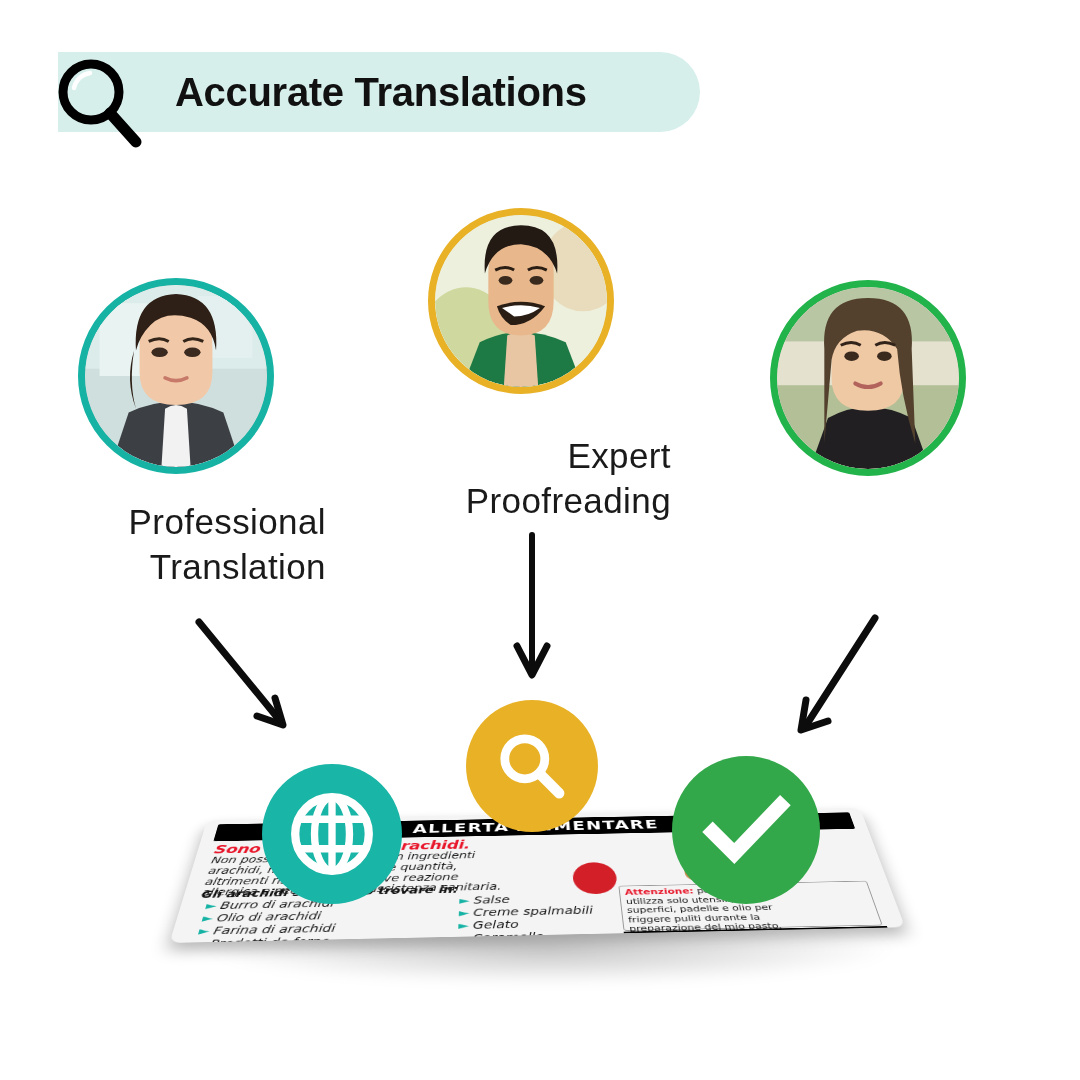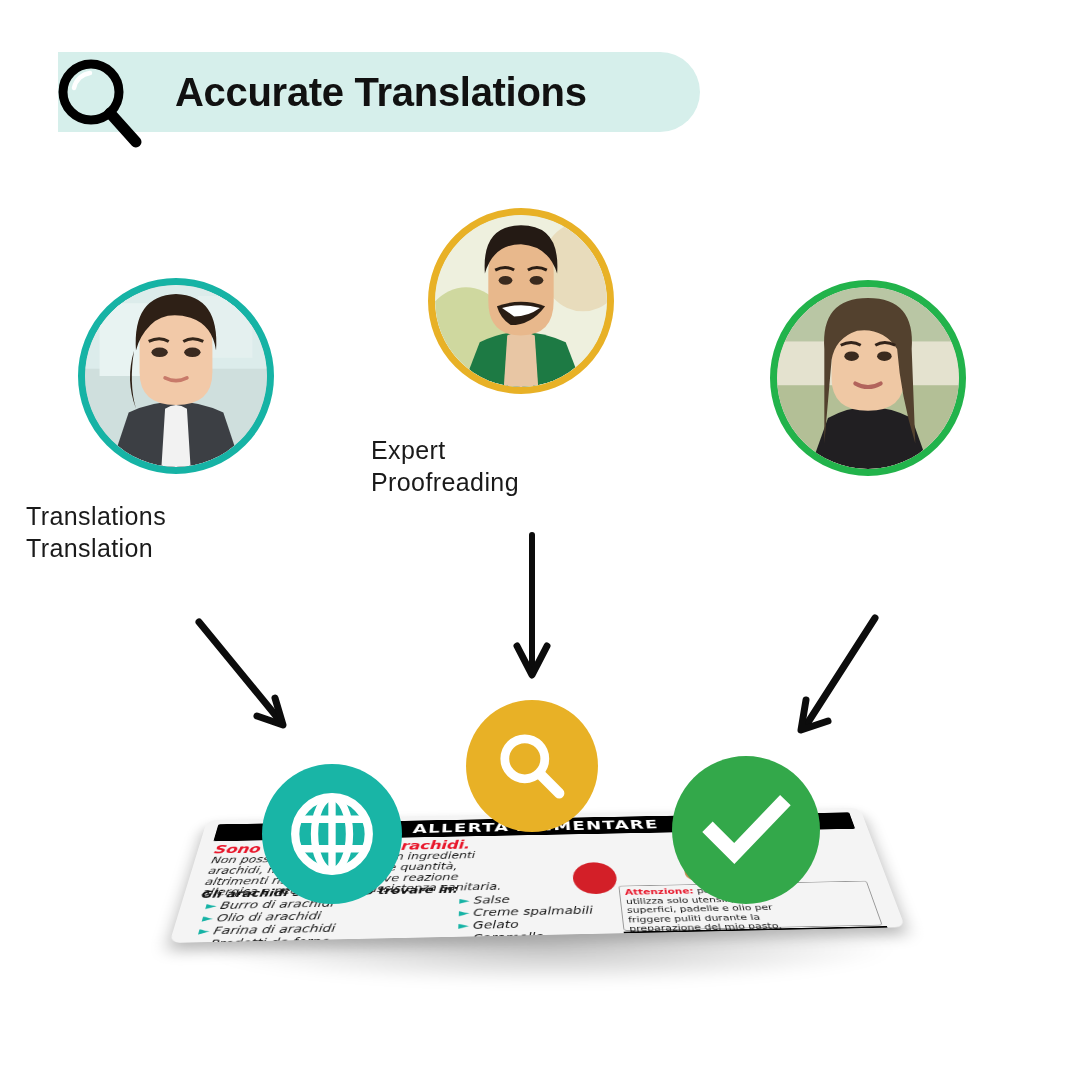--- a/index.html
+++ b/index.html
@@ -42,22 +42,22 @@
     box-sizing:border-box;
     overflow:hidden;
     position:relative;
   }
   .avatar .photo{
     position:absolute; inset:0;
     border-radius:50%;
   }
   .person-label{
     position:absolute;
-    text-align:left;
-    font-size:25px;
+    text-align:right;
+    font-size:35px;
     line-height:1.28;
     color:#1a1a1a;
     font-weight:300;
     letter-spacing:0.4px;
     white-space:pre-line;
   }
 
   
   #person-translation{ left:78px; top:278px; }
   #person-translation .avatar{
@@ -256,21 +256,21 @@
         <path d="M28 36 Q26 6 50 5 Q74 6 72 36 Q70 22 58 18 Q44 14 36 22 Q30 28 28 36 Z" fill="#2e2016"></path>
         <path d="M27 36 Q24 54 28 68 Q22 52 27 36 Z" fill="#2e2016"></path>
         <ellipse cx="41" cy="37" rx="4.5" ry="2.6" fill="#3a2a20"></ellipse>
         <ellipse cx="59" cy="37" rx="4.5" ry="2.6" fill="#3a2a20"></ellipse>
         <path d="M35 31 Q41 28 46 31" stroke="#33251a" stroke-width="1.6" fill="none"></path>
         <path d="M54 31 Q59 28 65 31" stroke="#33251a" stroke-width="1.6" fill="none"></path>
         <path d="M44 51 Q50 54 56 51" stroke="#c87a6a" stroke-width="2" fill="none" stroke-linecap="round"></path>
       </g>
     </svg>
   </div>
-  <div class="person-label">Translations
+  <div class="person-label">Professional
 Translation</div>
 </div>
 
 <div class="person" id="person-proofreading">
   <div class="avatar">
     <svg class="photo" viewBox="0 0 100 100">
       <defs>
           <clipPath id="cp2">
             <circle cx="50" cy="50" r="50"></circle>
           </clipPath>

